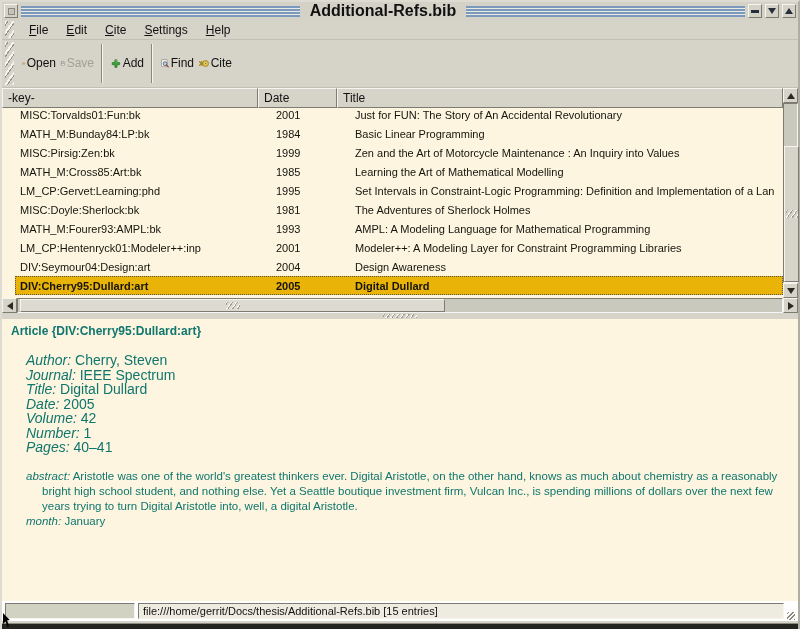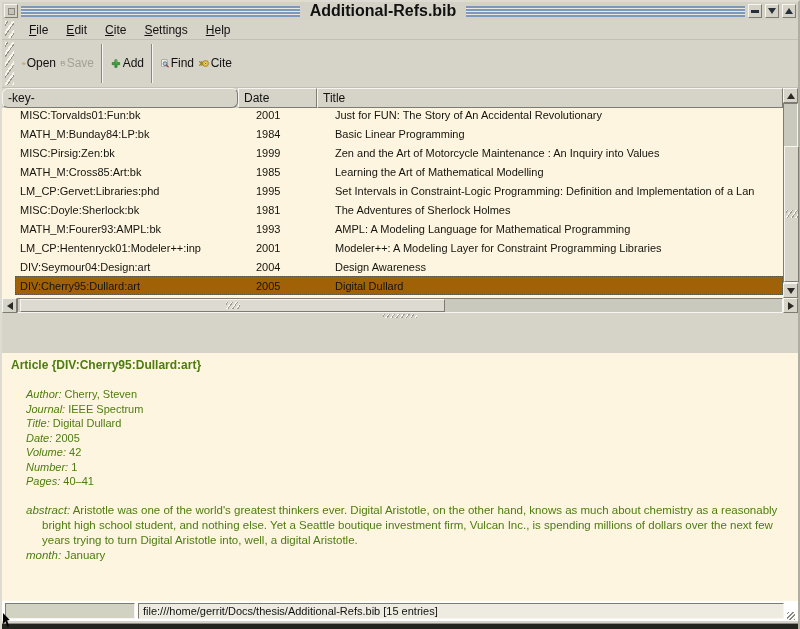--- a/index.html
+++ b/index.html
@@ -48,28 +48,28 @@
   .tool-btn svg { width:23px; height:23px; }
   .tool-label { font-size:12px; color:#111; }
   .tool-btn.disabled .tool-label { color:#a3a196; }
   .tool-sep { width:2px; margin:3px 5px; border-left:1px solid #8a887e; border-right:1px solid #f7f5ef; }
 
   
   .table-area { height:210px; display:flex; flex:0 0 auto; }
   .table-main { flex:1 1 0; display:flex; flex-direction:column; min-width:0; }
   .table-header { height:20px; display:flex; flex:0 0 auto; }
   .hcell { background:#d6d3c8; font-size:12px; padding:2px 5px; white-space:nowrap; overflow:hidden; }
-  .col-key { width:236px; flex:0 0 auto;border-radius:6px; }
+  .col-key { width:256px; flex:0 0 auto; }
   .col-date { width:79px; flex:0 0 auto; }
   .col-title { flex:1 1 0; min-width:0; }
   .table-body { height:190px; overflow:hidden; background:#fdf5df; }
   .rows { margin-top:-3px;padding-left:13px; }
   .trow { height:19px; display:flex; align-items:center; background:#fdf5df; }
   .trow .cell { font-size:11px; padding:0 5px; white-space:nowrap; overflow:hidden; color:#14140e; }
-  .trow.selected { background:#a16207; outline:1px dotted #5a5648; outline-offset:-1px; }
+  .trow.selected { background:#eab308; outline:1px dotted #5a5648; outline-offset:-1px;font-weight:bold; }
 
   
   .vscroll { width:15px; flex:0 0 auto; display:flex; flex-direction:column; background:#c9c9bd; }
   .sb-btn { width:15px; height:15px; background:#d6d3c8; display:flex; align-items:center; justify-content:center; flex:0 0 auto; }
   .tri-up { width:0;height:0;border-left:4px solid transparent;border-right:4px solid transparent;border-bottom:6px solid #2a2a24; }
   .tri-down { width:0;height:0;border-left:4px solid transparent;border-right:4px solid transparent;border-top:6px solid #2a2a24; }
   .tri-left { width:0;height:0;border-top:4px solid transparent;border-bottom:4px solid transparent;border-right:6px solid #2a2a24; }
   .tri-right { width:0;height:0;border-top:4px solid transparent;border-bottom:4px solid transparent;border-left:6px solid #2a2a24; }
   .v-track { flex:1 1 0; position:relative; }
   .v-thumb { position:absolute; left:0; width:15px; top:42px; height:136px; background:#d6d3c8;
@@ -81,24 +81,24 @@
   .thumb-grip { width:12px; height:8px;
     background:repeating-linear-gradient(125deg,#f6f4ee 0 1px,#a09e93 1px 2px,transparent 2px 4px); }
   .h-thumb .thumb-grip { width:14px; height:7px; }
 
   
   .splitter { height:6px; flex:0 0 auto; background:#d6d3c8; display:flex; align-items:center; justify-content:center; }
   .split-grip { width:34px; height:4px;
     background:repeating-linear-gradient(125deg,#f6f4ee 0 1px,#a09e93 1px 2px,transparent 2px 4px); }
 
   
-  .detail { flex:1 1 auto; background:#fdf5df; overflow:hidden; padding:5px 9px; color:#4d7c0f;margin-top:34px; }
+  .detail { flex:1 1 auto; background:#fdf5df; overflow:hidden; padding:5px 9px; color:#0f766e; }
   .detail-header { font-weight:bold; font-size:12px; margin-bottom:15px; }
   .detail-fields { padding-left:15px; }
-  .fline { font-size:11px; line-height:14.5px; }
+  .fline { font-size:14px; line-height:14.5px; }
   .flabel { font-style:italic; }
   .abstract { margin-top:14px; font-size:11.5px; line-height:15px; padding-left:16px; text-indent:-16px; }
   .monthline { font-size:11.5px; line-height:15px; }
 
   
   .statusbar { height:20px; flex:0 0 auto; display:flex; align-items:center; gap:3px; padding:1px 3px; background:#ffffff; }
   .progress-box { width:130px; height:16px; background:#d2d2c2; flex:0 0 auto; }
   .status-text-box { flex:1 1 0; height:16px; background:#eeece1; font-size:11px;
     padding:1px 4px; white-space:nowrap; overflow:hidden; }
   .resize-grip { width:8px; height:8px; align-self:flex-end; flex:0 0 auto;
@@ -226,21 +226,21 @@
               <div class="cell col-title">Zen and the Art of Motorcycle Maintenance : An Inquiry into Values</div>
             </div>
 
             <div class="trow">
               <div class="cell col-key">MATH_M:Cross85:Art:bk</div>
               <div class="cell col-date">1985</div>
               <div class="cell col-title">Learning the Art of Mathematical Modelling</div>
             </div>
 
             <div class="trow">
-              <div class="cell col-key">LM_CP:Gervet:Libraries:phd</div>
+              <div class="cell col-key">LM_CP:Gervet:Learning:phd</div>
               <div class="cell col-date">1995</div>
               <div class="cell col-title">Set Intervals in Constraint-Logic Programming: Definition and Implementation of a Lan</div>
             </div>
 
             <div class="trow">
               <div class="cell col-key">MISC:Doyle:Sherlock:bk</div>
               <div class="cell col-date">1981</div>
               <div class="cell col-title">The Adventures of Sherlock Holmes</div>
             </div>
 

